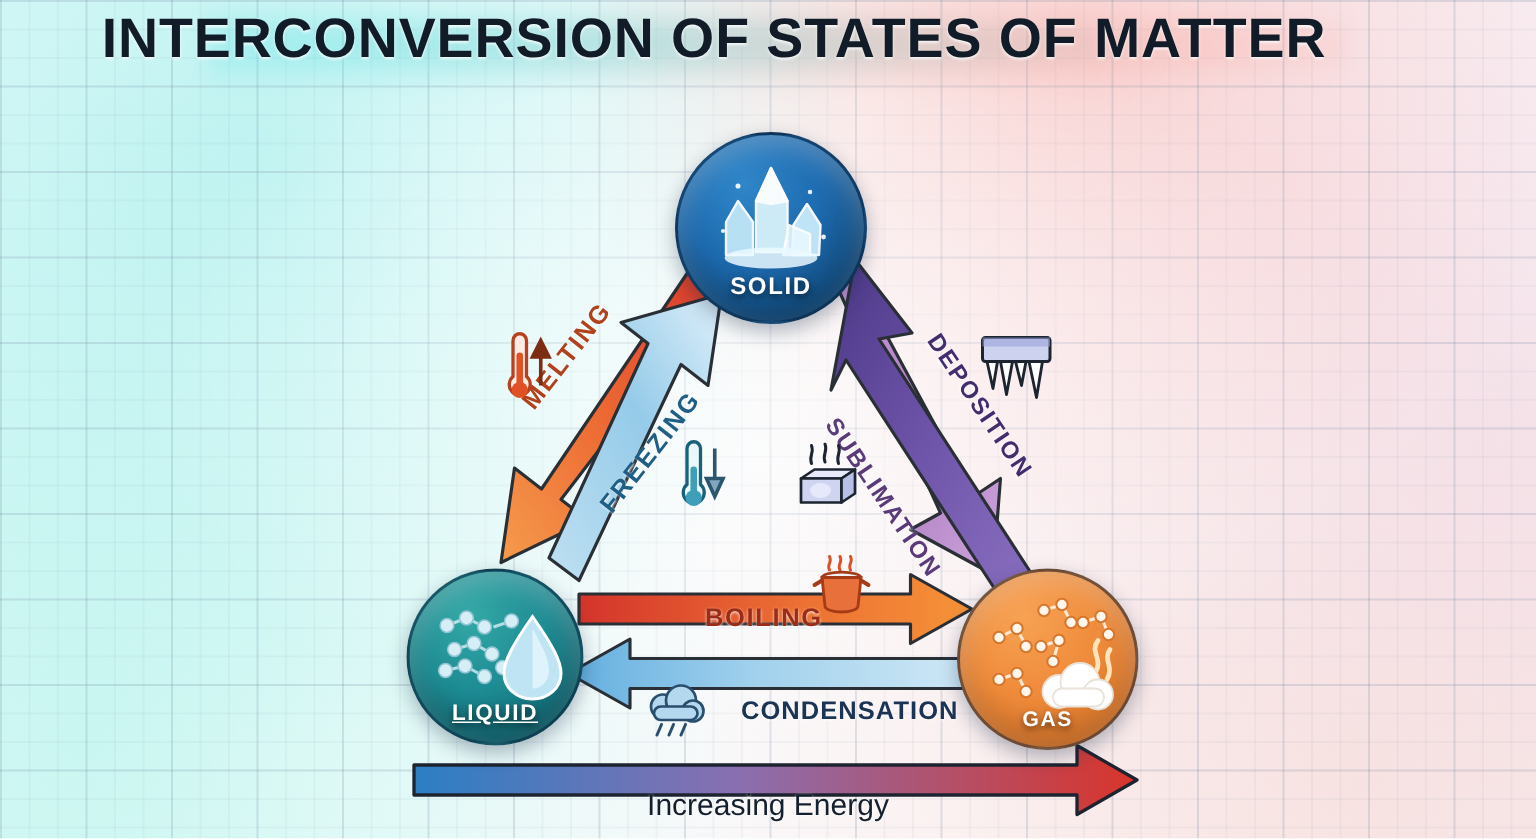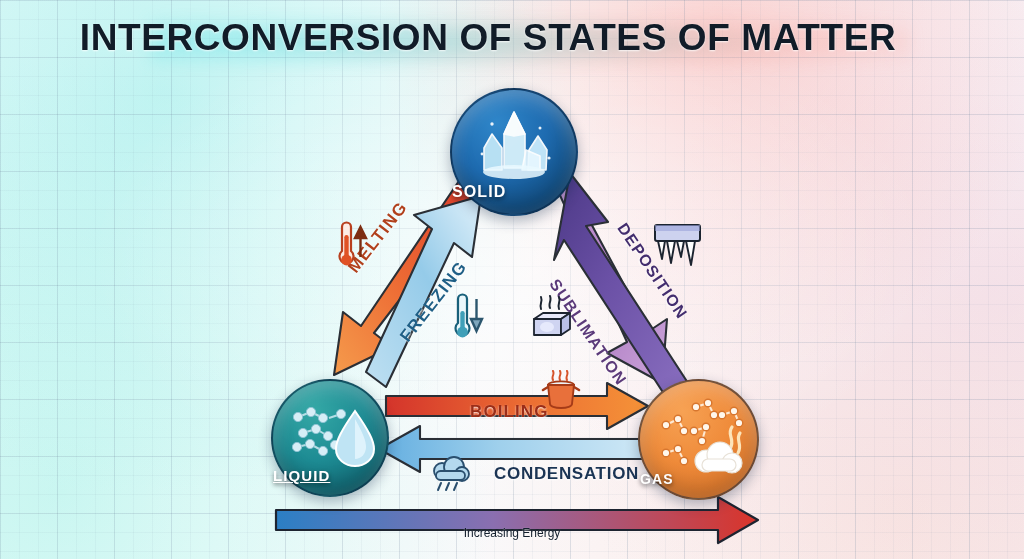--- a/index.html
+++ b/index.html
@@ -26,37 +26,37 @@
       linear-gradient(to right, rgba(120,140,165,.17) 1px, transparent 1px),
       linear-gradient(to bottom, rgba(120,140,165,.17) 1px, transparent 1px),
       linear-gradient(to right, rgba(120,140,165,.07) 1px, transparent 1px),
       linear-gradient(to bottom, rgba(120,140,165,.07) 1px, transparent 1px);
     background-size:57px 57px,57px 57px,19px 19px,19px 19px;
   }
   .bg-vig{position:absolute;inset:0;
     background:radial-gradient(ellipse at 50% 46%, rgba(255,255,255,.55) 0%, rgba(255,255,255,0) 58%);}
 
   
-  .title-wrap{position:absolute;left:0;top:17px;width:952px;text-align:center;margin-left:12px;}
+  .title-wrap{position:absolute;left:0;top:5px;width:952px;text-align:center;}
   .title-glow{position:absolute;left:138px;top:-8px;width:760px;height:66px;
     background:
       radial-gradient(ellipse at 22% 50%, rgba(110,228,232,.55) 0%, rgba(110,228,232,0) 60%),
       radial-gradient(ellipse at 62% 50%, rgba(250,160,150,.48) 0%, rgba(250,160,150,0) 62%);
     filter:blur(7px);}
   .title{position:relative;font-size:37px;font-weight:bold;letter-spacing:.6px;
     color:#111c28;font-family:"Liberation Sans", sans-serif;
     text-shadow:0 1px 2px rgba(255,255,255,.8);}
 
   
   svg.layer{position:absolute;left:0;top:0;width:1024px;height:559px;overflow:visible;}
   .arrows{pointer-events:none;}
 
   
   .node{position:absolute;border-radius:50%;
-    display:flex;flex-direction:column;justify-content:flex-end;
+    display:flex;flex-direction:column;align-items:center;justify-content:flex-end;
     box-shadow:0 5px 13px rgba(20,40,70,.32), inset 0 -9px 20px rgba(0,0,0,.17),
                inset 0 7px 17px rgba(255,255,255,.27);
     border:2px solid rgba(12,35,60,.55);}
   .node .lbl{position:relative;z-index:4;color:#fff;font-weight:bold;letter-spacing:1.1px;
     text-shadow:0 2px 4px rgba(0,0,0,.55);}
 
   #node-solid{left:450px;top:88px;width:124px;height:124px;
     background:radial-gradient(circle at 36% 26%, #2f86c9 0%, #1e6bb0 42%, #104878 80%, #0c3a64 100%);}
   #node-solid .lbl{font-size:16px;margin-bottom:13px;}
 
@@ -82,21 +82,21 @@
   #lbl-sublimation{left:553px;top:272px;font-size:16px;color:#5b3a7a;letter-spacing:1.3px;
     transform:rotate(56deg);transform-origin:left center;
     text-shadow:0 1px 2px rgba(255,255,255,.95);}
   #lbl-deposition{left:621px;top:216px;font-size:16px;color:#432d6e;letter-spacing:1.3px;
     transform:rotate(56deg);transform-origin:left center;
     text-shadow:0 1px 2px rgba(255,255,255,.95);}
   #lbl-boiling{left:470px;top:402px;font-size:17px;color:#9b2d18;letter-spacing:1.1px;
     text-shadow:0 1px 2px rgba(255,255,255,.95);}
   #lbl-condensation{left:466px;top:464px;font-size:17px;color:#1b3454;letter-spacing:.7px;
     text-shadow:0 1px 2px rgba(255,255,255,.95);padding-left:28px;}
-  #lbl-energy{left:0;top:526px;width:1024px;text-align:center;font-size:12px;font-weight:normal;
+  #lbl-energy{left:0;top:526px;width:1024px;text-align:center;font-size:20px;font-weight:normal;
     color:#14202e;text-shadow:0 1px 2px rgba(255,255,255,.9);}
 
   
   .icon{position:absolute;}
   #icon-therm-hot{left:333px;top:219px;width:36px;height:56px;}
   #icon-therm-cold{left:449px;top:291px;width:36px;height:56px;}
   #icon-icecube{left:529px;top:295px;width:46px;height:44px;}
   #icon-icicle{left:650px;top:219px;width:56px;height:50px;}
   #icon-pot{left:540px;top:370px;width:42px;height:40px;}
   #icon-raincloud{left:428px;top:455px;width:44px;height:38px;}

